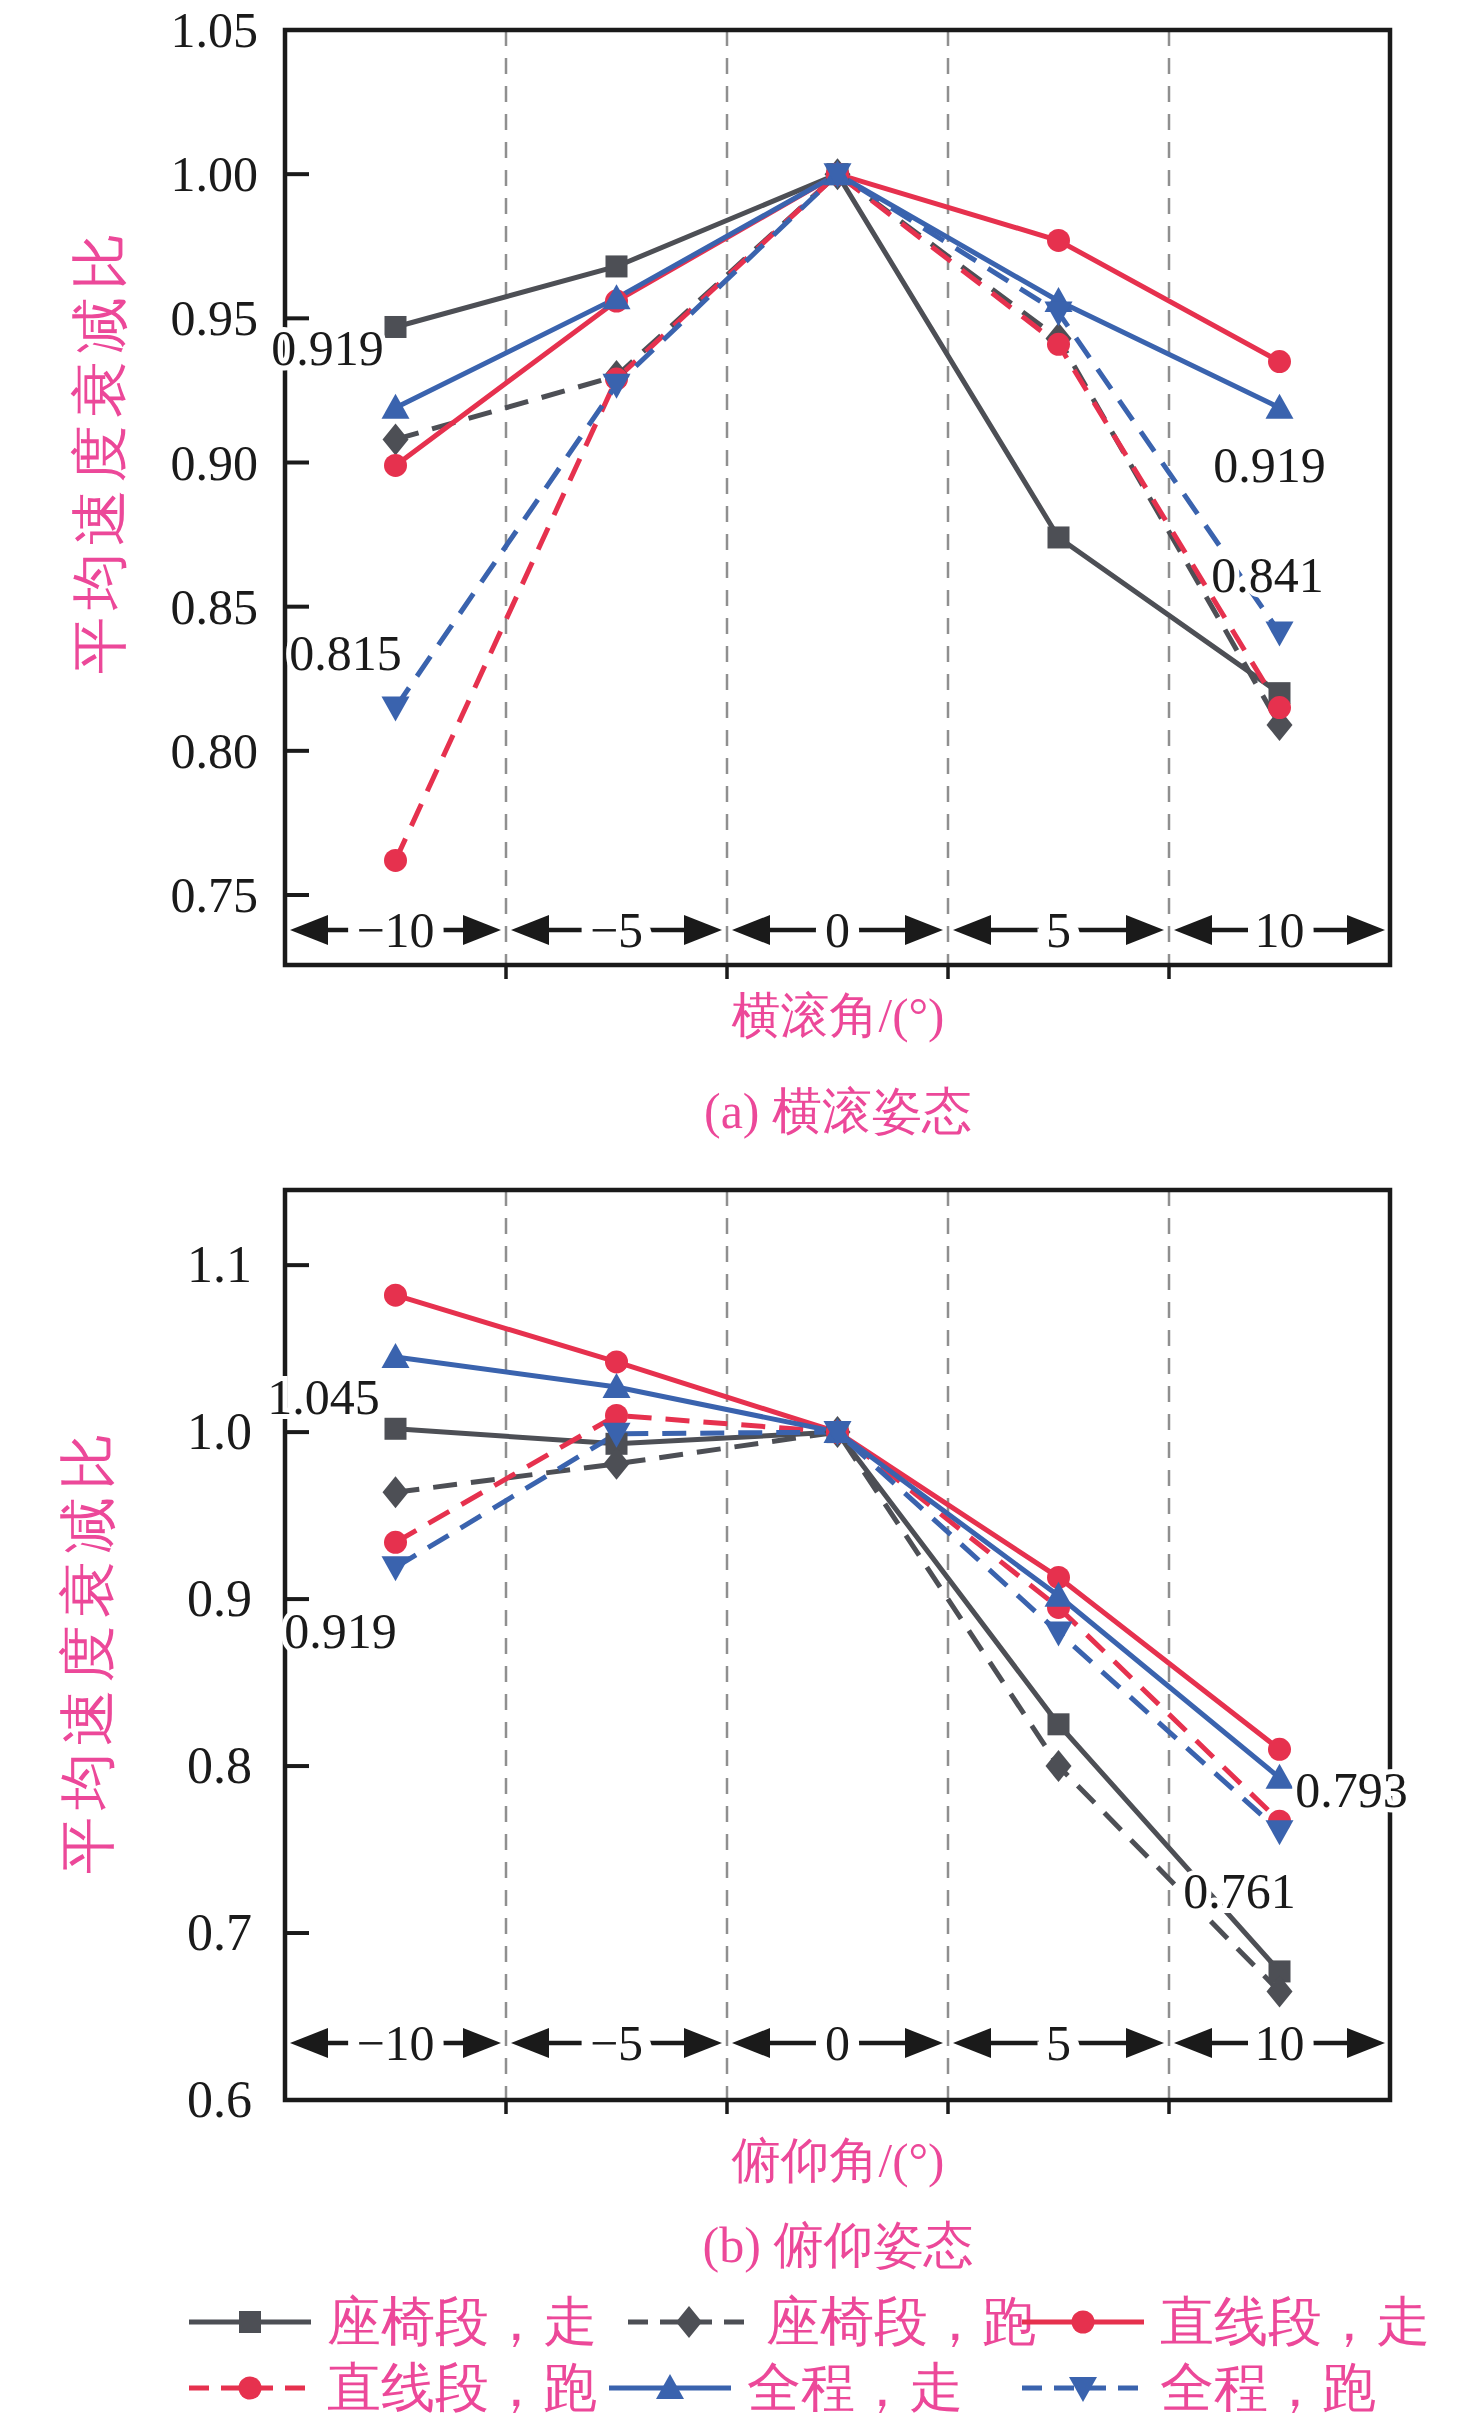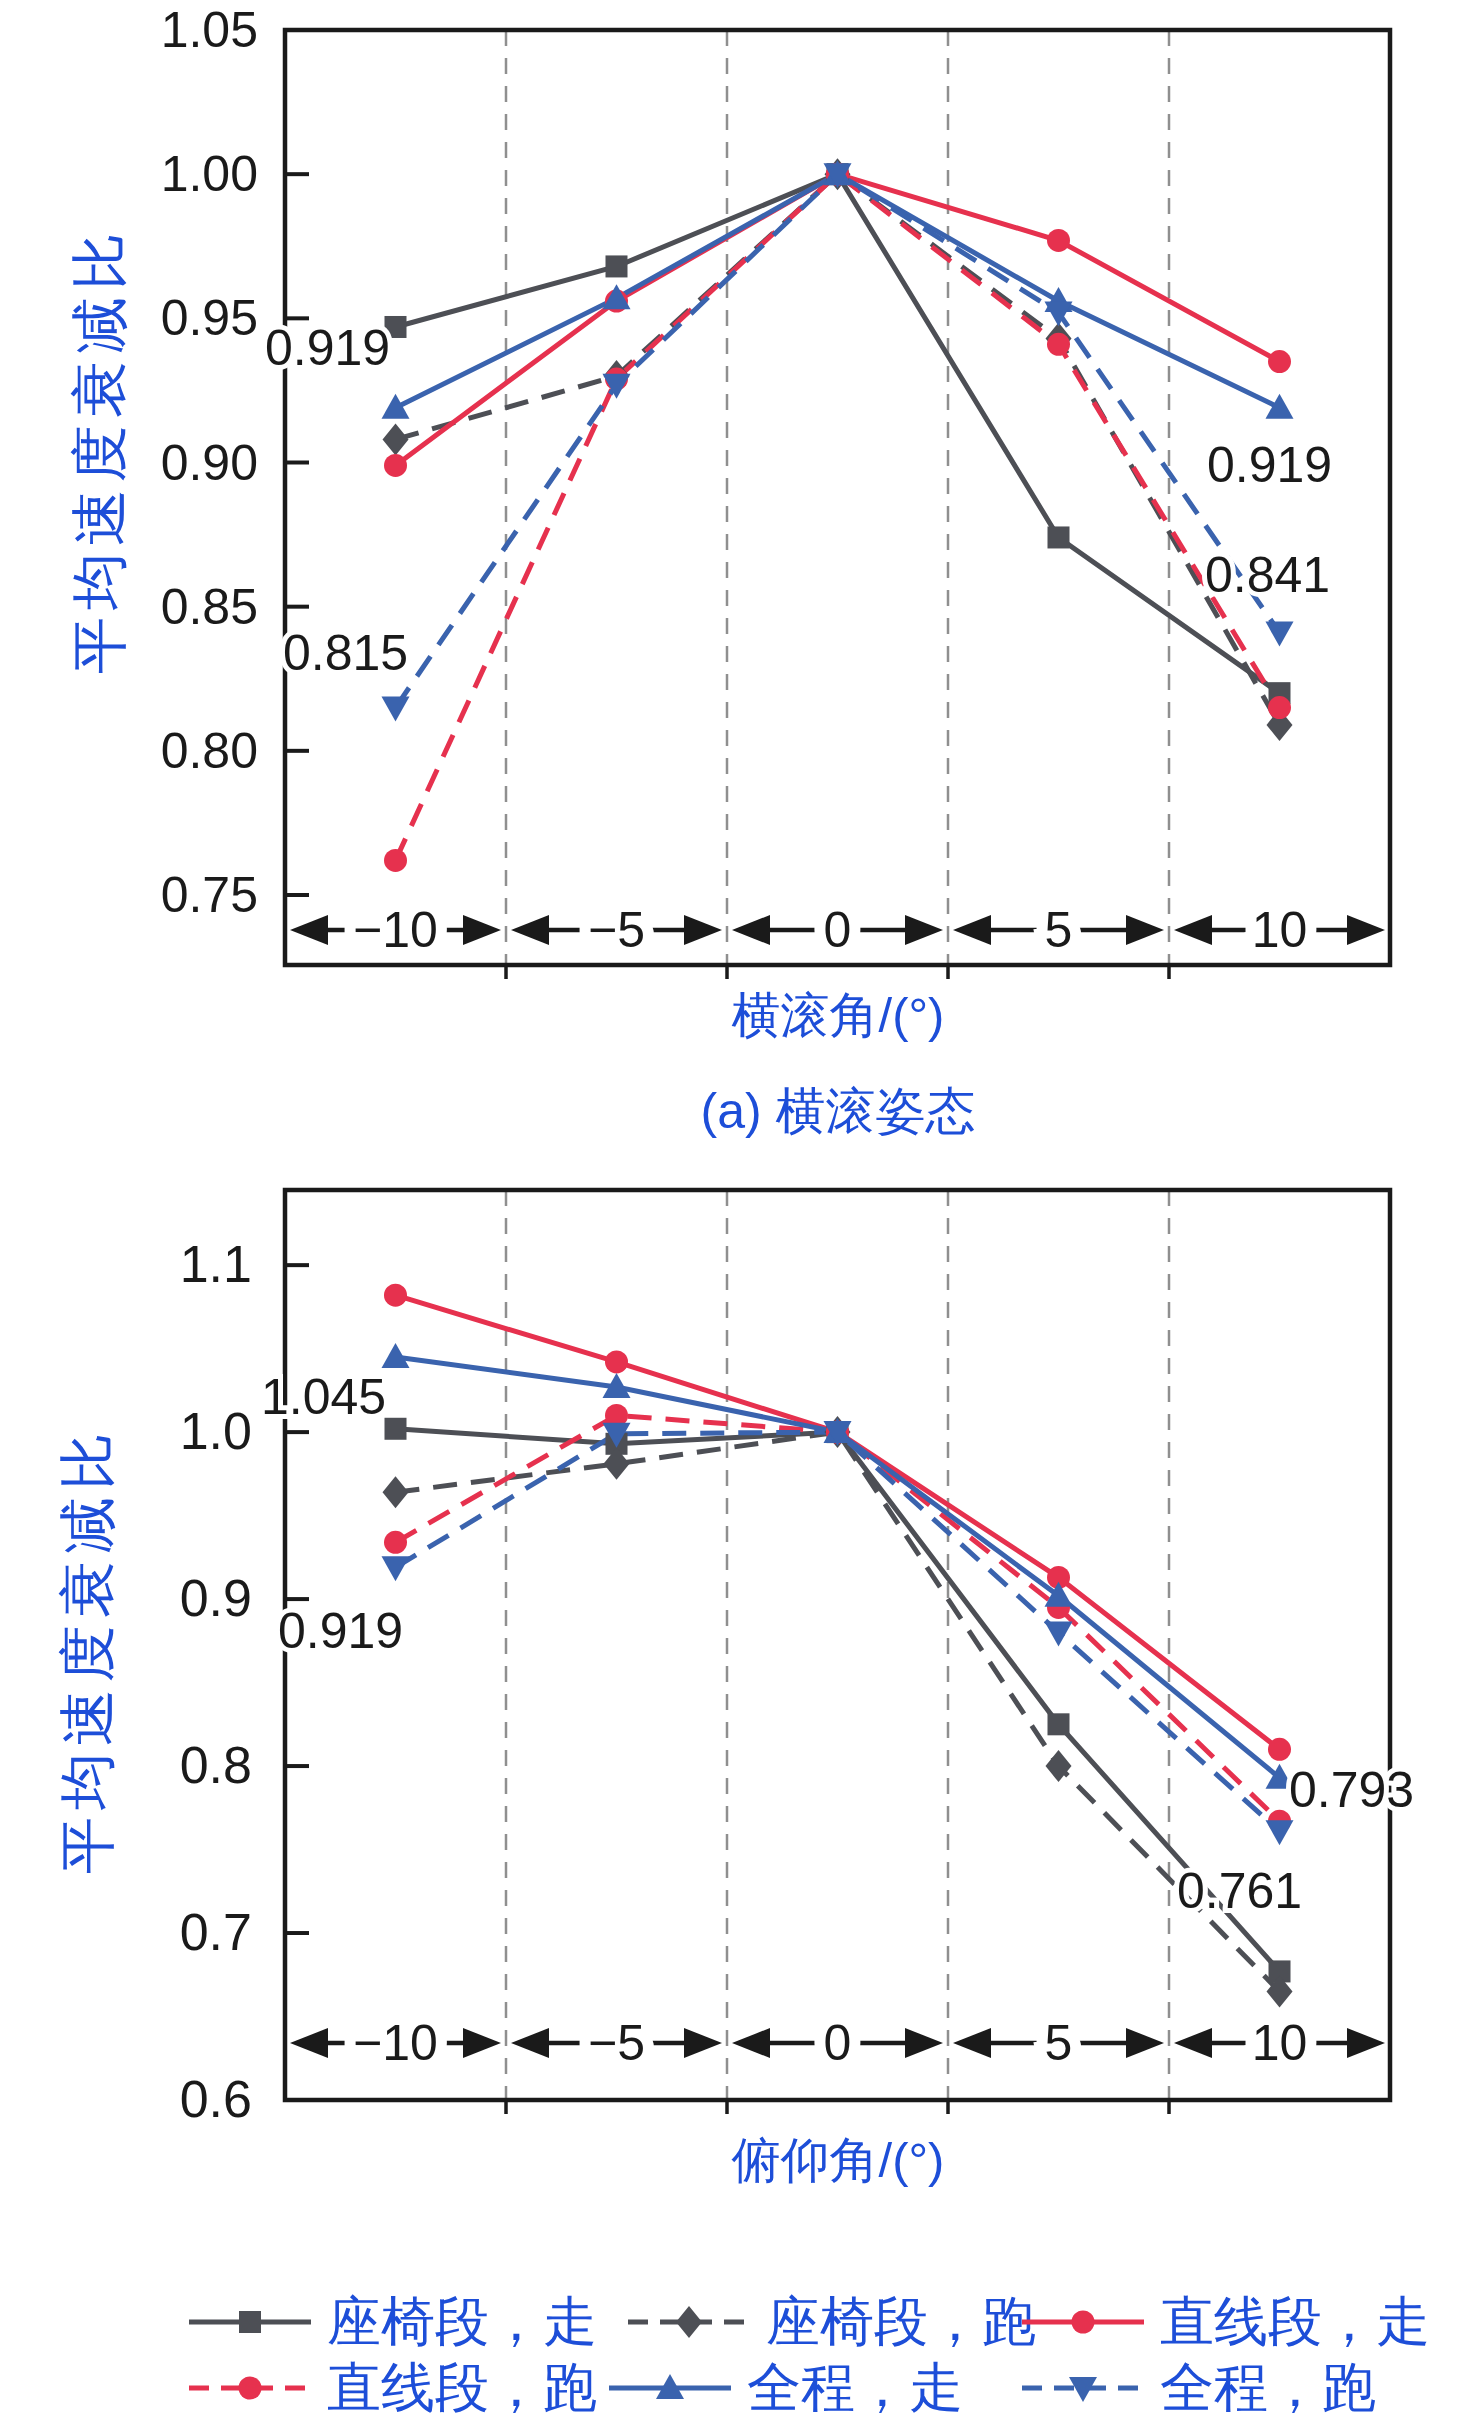--- a/index.html
+++ b/index.html
@@ -2,22 +2,22 @@
 <html><head>
 <meta charset="utf-8">
 <style>
   html,body{margin:0;padding:0;background:#ffffff;}
   .page{
     position:relative;
     width:1476px;
     height:2415px;
     background:#ffffff;
     overflow:hidden;
-    font-family:Liberation Sans, sans-serif;
-    color:#1d4ed8;
+    font-family:Liberation Serif, serif;
+    color:#ec4899;
   }
   #plots{position:absolute;left:0;top:0;}
   .ytitle{
     position:absolute;
     transform:translate(-50%,-50%) rotate(-90deg);
     font-size:57px;
     letter-spacing:7px;
     white-space:nowrap;
   }
   .xtitle,.caption{
@@ -246,20 +246,21 @@
       </g>
     </svg>
 
   <div class="ytitle" id="yt-a">平均速度衰减比</div>
   <div class="ytitle" id="yt-b">平均速度衰减比</div>
 
   <div class="xtitle" id="xt-a">横滚角/(°)</div>
   <div class="caption" id="cap-a">(a) 横滚姿态</div>
 
   <div class="xtitle" id="xt-b">俯仰角/(°)</div>
+  <div class="caption" id="cap-b">(b) 俯仰姿态</div>
 
   <div>
     <div class="legend-item" style="left:185px;top:2292px;">
       <svg class="lgm lg-marker" width="130" height="56" viewBox="0 0 130 56">
           <line x1="4" y1="28" x2="126" y2="28" stroke="#4d4f55" stroke-width="5"></line>
           <g>
             <rect x="54" y="17" width="22" height="22" fill="#4d4f55"></rect>
           </g>
         </svg>
       <span>座椅段，走</span>

